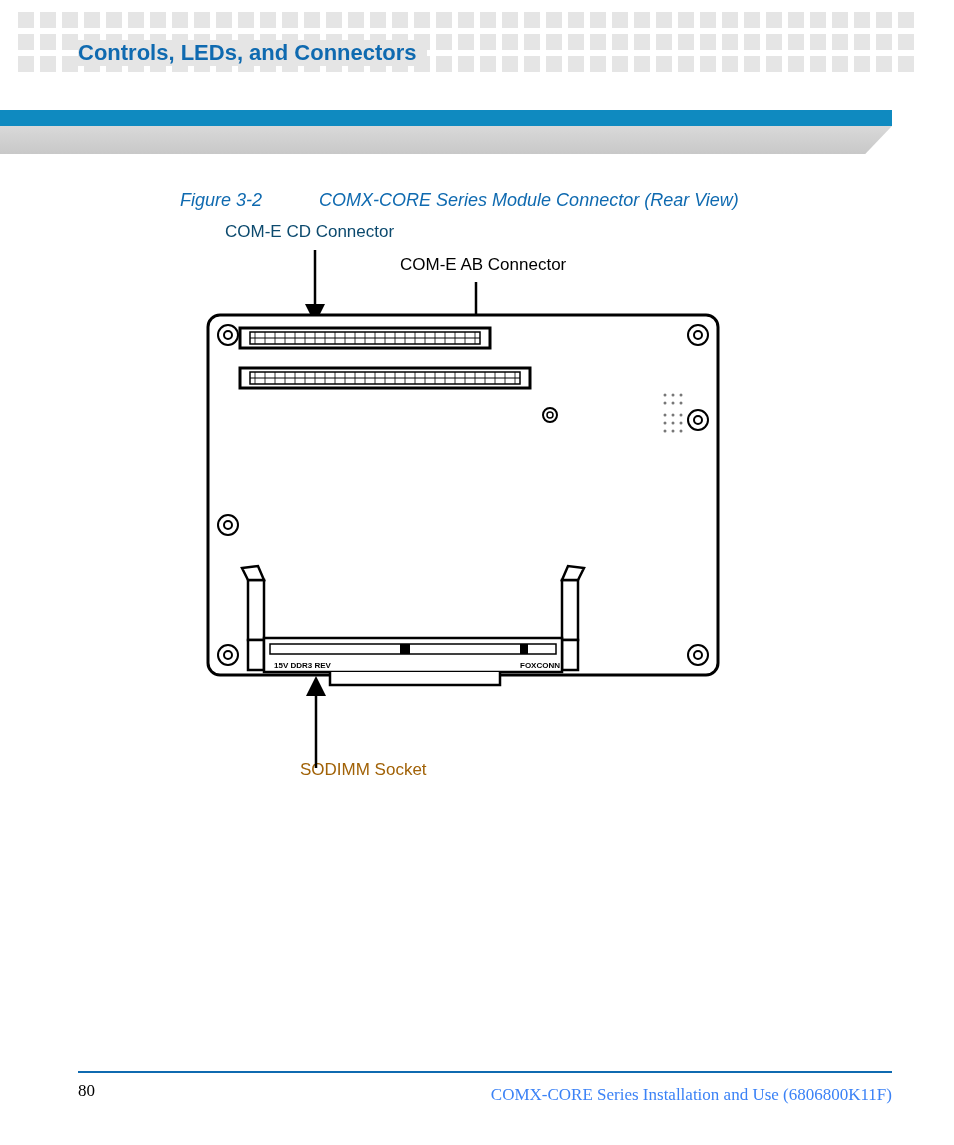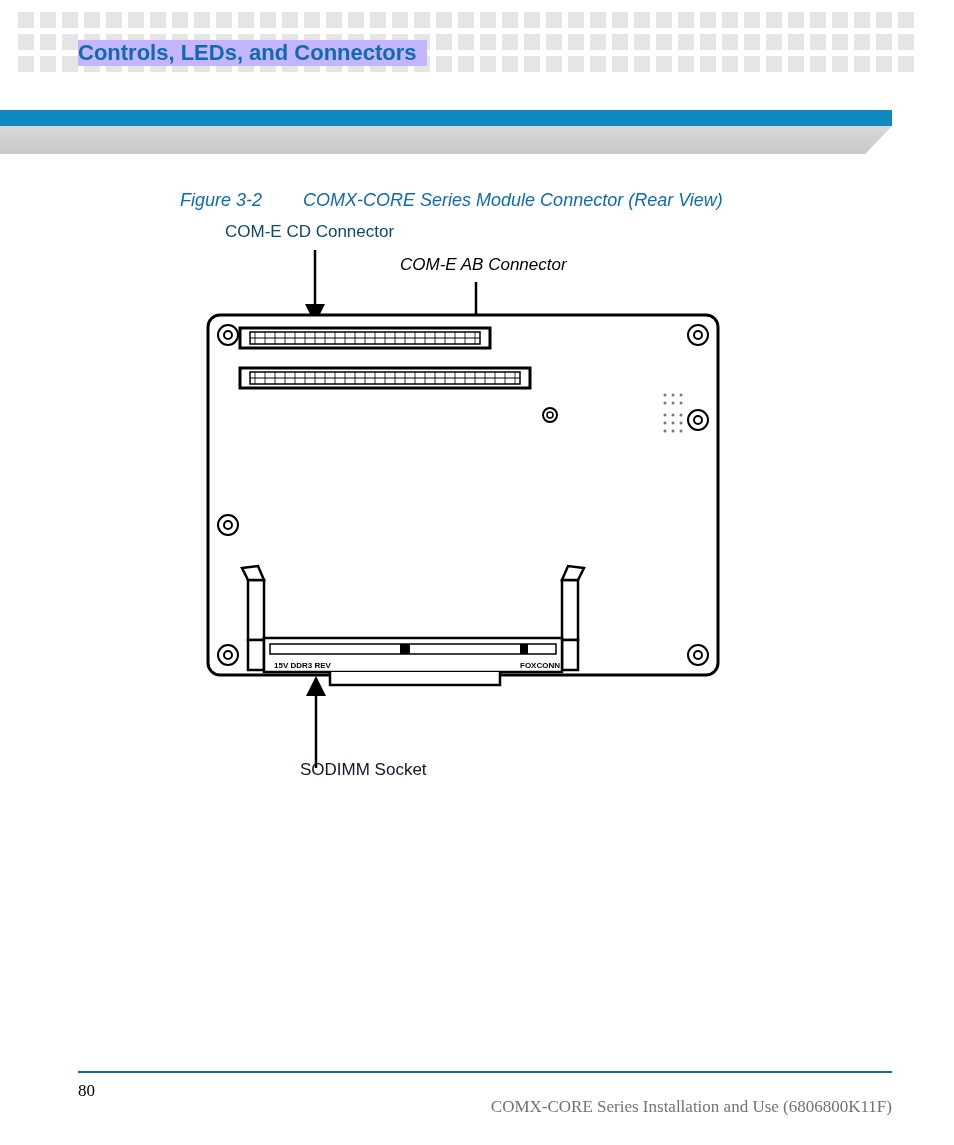--- a/index.html
+++ b/index.html
@@ -17,21 +17,21 @@
     height: 80px;
   }
   .sq-row { display: flex; gap: 6px; padding-left: 18px; margin-bottom: 6px; }
   .sq { width: 16px; height: 16px; background: #e5e5e5; flex: 0 0 auto; }
   .section-title {
     position: absolute;
     top: 40px; left: 78px;
     font-size: 22px;
     font-weight: 700;
     color: #0f6ab0;
-    background: #c4b5fd;
+    background: #e5e5e5;
     padding: 0 10px 0 0;
     z-index: 5;
   }
   .blue-bar {
     position: absolute;
     top: 110px; left: 0; right: 62px;
     height: 16px;
     background: #0f8ac0;
     z-index: 2;
   }
@@ -45,69 +45,68 @@
   }
   .figure-caption {
     position: absolute;
     top: 190px;
     left: 180px;
     font-size: 18px;
     font-style: italic;
     color: #0f6ab0;
     font-weight: 500;
   }
-  .figure-caption .fig-num { margin-right: 36px; }
+  .figure-caption .fig-num { margin-right: 52px; }
   .diagram-area {
     position: absolute;
     top: 220px;
     left: 170px;
     width: 620px;
     height: 570px;
   }
   .label-top-left {
     position: absolute;
     top: 2px; left: 55px;
     font-size: 17px;
     font-family: Arial, sans-serif;
     color: #0c4a6e;
   }
   .label-top-right {
     position: absolute;
     top: 35px; left: 230px;
     font-size: 17px;
     font-family: Arial, sans-serif;
     color: #000;
-    font-style: italic;
   }
   .label-bottom {
     position: absolute;
     top: 540px; left: 130px;
     font-size: 17px;
     font-family: Arial, sans-serif;
-    color: #0f172a;
+    color: #a16207;
   }
   .footer-rule {
     position: absolute;
     bottom: 72px; left: 78px; right: 62px;
     height: 2px;
     background: #0f6ab0;
   }
   .page-num {
     position: absolute;
     bottom: 44px; left: 78px;
     font-size: 17px;
     font-family: "Times New Roman", serif;
     color: #000;
   }
   .footer-text {
     position: absolute;
-    bottom: 28px; right: 62px;
+    bottom: 40px; right: 62px;
     font-size: 17px;
     font-family: "Times New Roman", serif;
-    color: #737373;
+    color: #3b82f6;
     margin-top: 40px;
   }
   svg.board { position: absolute; top: 20px; left: 0; }
 </style>
 </head>
 <body>
 
 <div class="header-squares">
   <div class="sq-row">
       <div class="sq"></div>

